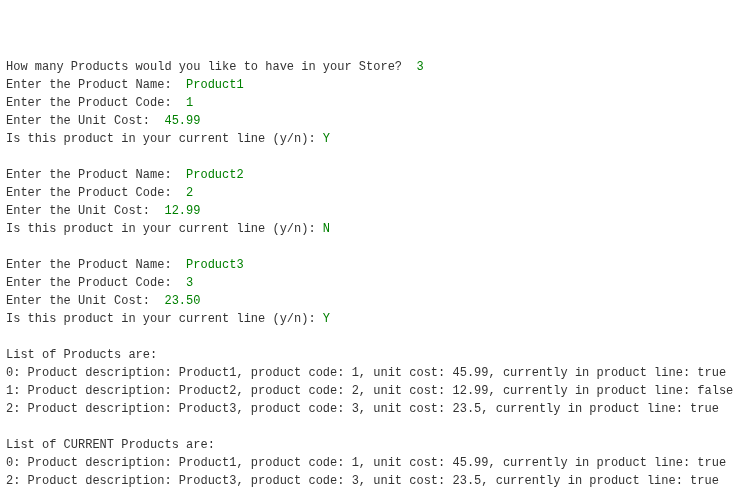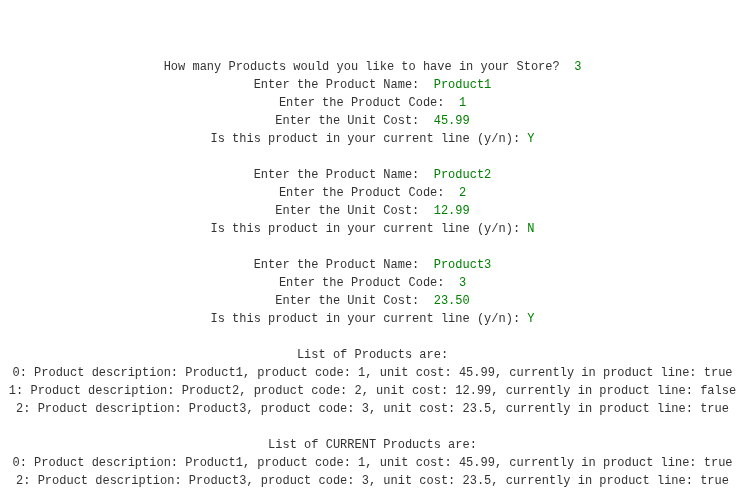--- a/index.html
+++ b/index.html
@@ -7,21 +7,21 @@
       padding: 4px 6px;
       background: #ffffff;
       font-family: Consolas, 'Courier New', monospace;
       font-size: 12px;
       line-height: 1.5;
       color: #333333;
       white-space: pre;
     }
     .prompt { color: #333333; }
     .input { color: #008000; }
-    .line { display: block; text-align: center; }
+    .line { display: block; }
     .blank { display: block; height: 1.5em; }
   </style>
 </head>
 <body>
 
 
 <div id="console"><span class="line"><span class="prompt">How many Products would you like to have in your Store?  </span><span class="input">3</span></span><span class="line"><span class="prompt">Enter the Product Name:  </span><span class="input">Product1</span></span><span class="line"><span class="prompt">Enter the Product Code:  </span><span class="input">1</span></span><span class="line"><span class="prompt">Enter the Unit Cost:  </span><span class="input">45.99</span></span><span class="line"><span class="prompt">Is this product in your current line (y/n): </span><span class="input">Y</span></span><span class="blank"></span><span class="line"><span class="prompt">Enter the Product Name:  </span><span class="input">Product2</span></span><span class="line"><span class="prompt">Enter the Product Code:  </span><span class="input">2</span></span><span class="line"><span class="prompt">Enter the Unit Cost:  </span><span class="input">12.99</span></span><span class="line"><span class="prompt">Is this product in your current line (y/n): </span><span class="input">N</span></span><span class="blank"></span><span class="line"><span class="prompt">Enter the Product Name:  </span><span class="input">Product3</span></span><span class="line"><span class="prompt">Enter the Product Code:  </span><span class="input">3</span></span><span class="line"><span class="prompt">Enter the Unit Cost:  </span><span class="input">23.50</span></span><span class="line"><span class="prompt">Is this product in your current line (y/n): </span><span class="input">Y</span></span><span class="blank"></span><span class="line"><span class="prompt">List of Products are:</span></span><span class="line"><span class="prompt">0: Product description: Product1, product code: 1, unit cost: 45.99, currently in product line: true</span></span><span class="line"><span class="prompt">1: Product description: Product2, product code: 2, unit cost: 12.99, currently in product line: false</span></span><span class="line"><span class="prompt">2: Product description: Product3, product code: 3, unit cost: 23.5, currently in product line: true</span></span><span class="blank"></span><span class="line"><span class="prompt">List of CURRENT Products are:</span></span><span class="line"><span class="prompt">0: Product description: Product1, product code: 1, unit cost: 45.99, currently in product line: true</span></span><span class="line"><span class="prompt">2: Product description: Product3, product code: 3, unit cost: 23.5, currently in product line: true</span></span><span class="blank"></span></div>
 
 
 

